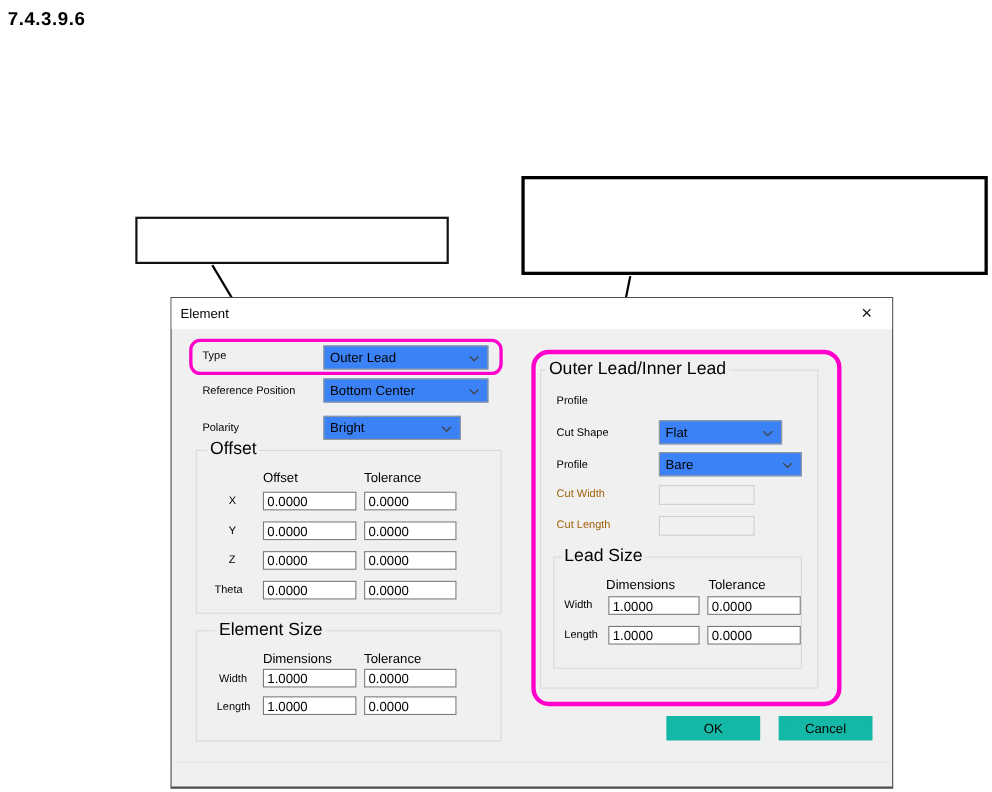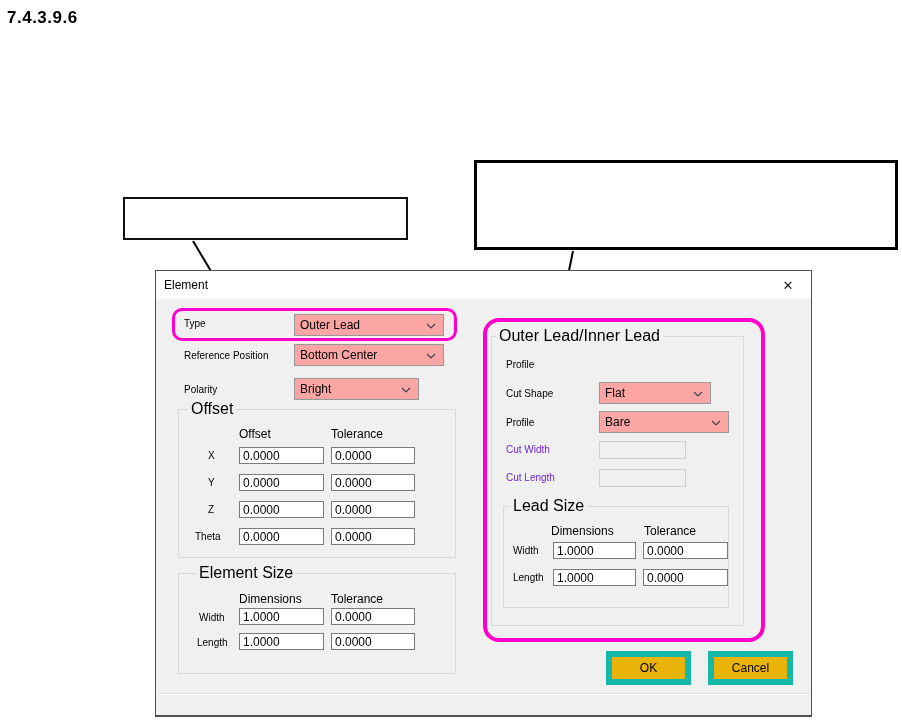--- a/index.html
+++ b/index.html
@@ -25,42 +25,42 @@
   .title-text{position:absolute;left:8px;top:7px;font-size:12px;color:#000;}
   .close-btn{
     position:absolute;right:6px;top:0;width:34px;height:28px;
     display:flex;align-items:center;justify-content:center;
     font-size:13px;color:#1a1a1a;cursor:default;
   }
   .footer-line{position:absolute;left:1px;right:1px;top:422px;height:1px;background:#e0e0e0;border-bottom:1px solid #fafafa;}
 
   
   .lbl{position:absolute;font-size:10px;white-space:nowrap;line-height:14px;}
-  .lbl.dis{color:#6d28d9;}
+  .lbl.dis{color:#a16207;}
   .combo{
     position:absolute;box-sizing:border-box;height:22px;
-    background:#fca5a5;border:1px solid #989898;
+    background:#3b82f6;border:1px solid #989898;
     display:flex;align-items:center;padding-left:5px;cursor:default;
   }
   .combo .val{font-size:12px;white-space:nowrap;}
   .combo .chev{position:absolute;right:7px;top:8px;}
   .tf{
     position:absolute;box-sizing:border-box;height:17px;
     background:#ffffff;border:1px solid #7b7b7b;
     font-family:"Liberation Sans","DejaVu Sans",sans-serif;
     font-size:12px;padding:0 0 0 3px;margin:0;color:#000;
   }
   .tf.tall{height:18px;}
   .tf.dis{background:#f0f0f0;border-color:#cfcfcf;}
   .groupbox{position:absolute;border:1px solid #d9d9d9;box-sizing:border-box;}
   .group-label{position:absolute;background:#f0f0f0;padding:0 3px;font-size:16px;white-space:nowrap;line-height:14px;}
   .colhead{position:absolute;font-size:12px;white-space:nowrap;line-height:14px;}
   .btn{
-    position:absolute;box-sizing:border-box;width:85px;height:34px;
-    background:#eab308;border:6px solid #14b8a6;
+    position:absolute;box-sizing:border-box;width:85px;height:22px;
+    background:#14b8a6;border:6px solid #14b8a6;
     display:flex;align-items:center;justify-content:center;
     font-size:12px;cursor:default;
   }
   .hl{position:absolute;box-sizing:border-box;pointer-events:none;}
   .hl1{border:3px solid #ff00cc;border-radius:10px;}
   .hl2{border:4px solid #ff00cc;border-radius:16px;}
 </style>
 </head>
 <body>
 

